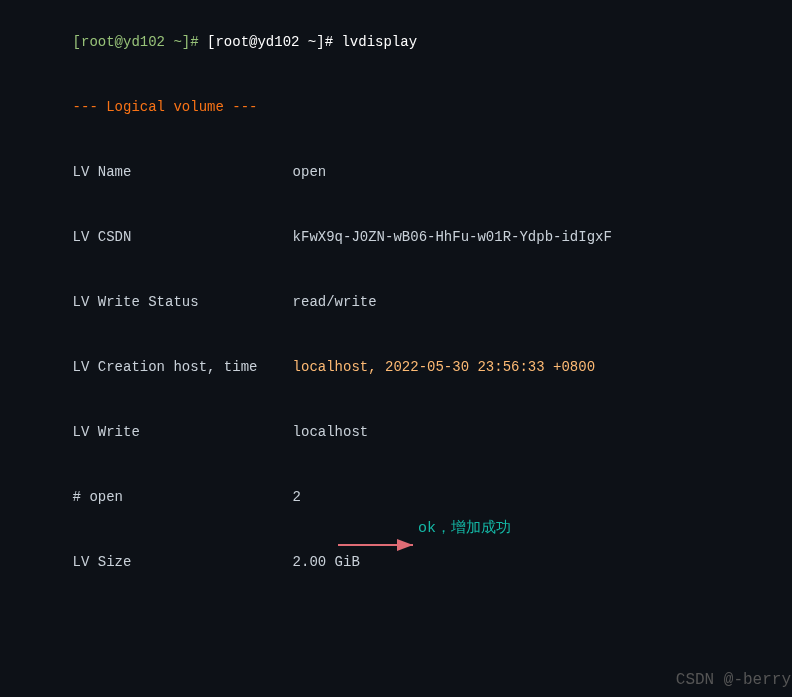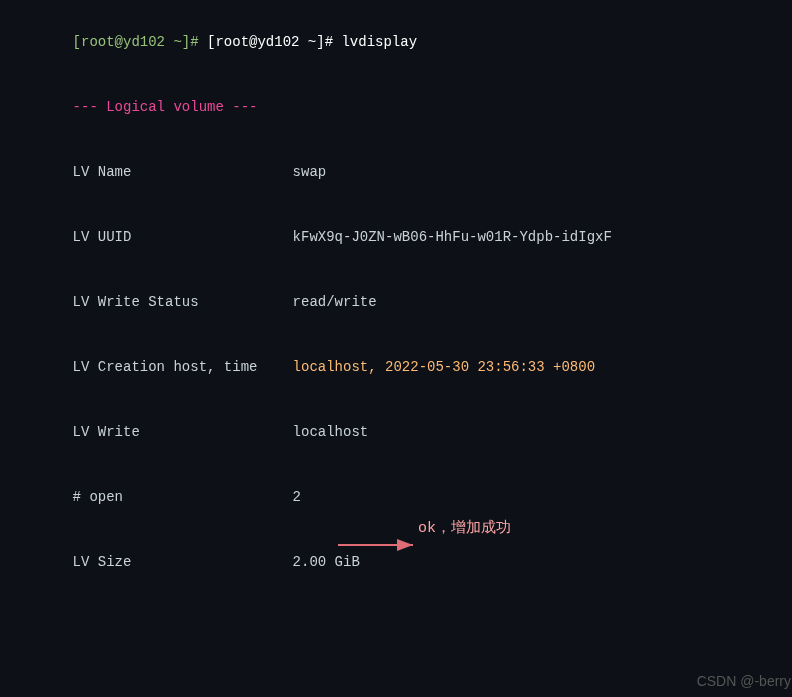--- a/index.html
+++ b/index.html
@@ -20,60 +20,60 @@
       height: 100%;
       position: relative;
       margin-left: 23px;
     }
     .line {
       line-height: 1.55;
       white-space: pre;
     }
     .green { color: #98c379; }
     .bright-white { color: #ffffff; }
-    .section-header { color: #ec4899; }
+    .section-header { color: #f97316; }
     .highlight-pink { color: #fdba74; }
     .annotation {
       position: absolute;
-      color: #fca5a5;
+      color: #14b8a6;
       font-size: 15px;
       font-family: 'Courier New', Courier, monospace;
       pointer-events: none;
     }
     .arrow-annotation {
       position: absolute;
       pointer-events: none;
     }
     .csdn-watermark {
       position: absolute;
       bottom: 8px;
       right: 24px;
       color: #555;
-      font-size: 14px;
-      font-family: Liberation Sans, sans-serif;
+      font-size: 16px;
+      font-family: Liberation Mono, monospace;
     }
   </style>
 </head>
 <body>
 
 <div class="terminal">
 
   <div class="line">
     <span class="green">[root@yd102 ~]# </span><span class="bright-white" style="color:#fff;">[root@yd102 ~]# lvdisplay</span>
   </div>
 
   <div class="line">
     <span class="section-header">--- Logical volume ---</span>
   </div>
 
   <div class="line">
-    <span style="display:inline-block;width:220px;">LV Name</span><span>swap</span>
+    <span style="display:inline-block;width:220px;">LV Name</span><span>open</span>
   </div>
   <div class="line">
-    <span style="display:inline-block;width:220px;">LV UUID</span><span>kFwX9q-J0ZN-wB06-HhFu-w01R-Ydpb-idIgxF</span>
+    <span style="display:inline-block;width:220px;">LV CSDN</span><span>kFwX9q-J0ZN-wB06-HhFu-w01R-Ydpb-idIgxF</span>
   </div>
   <div class="line">
     <span style="display:inline-block;width:220px;">LV Write Status</span><span>read/write</span>
   </div>
   <div class="line">
     <span style="display:inline-block;width:220px;">LV Creation host, time </span><span class="highlight-pink">localhost, 2022-05-30 23:56:33 +0800</span>
   </div>
   <div class="line">
     <span style="display:inline-block;width:220px;">LV Write</span><span>localhost</span>
   </div>

